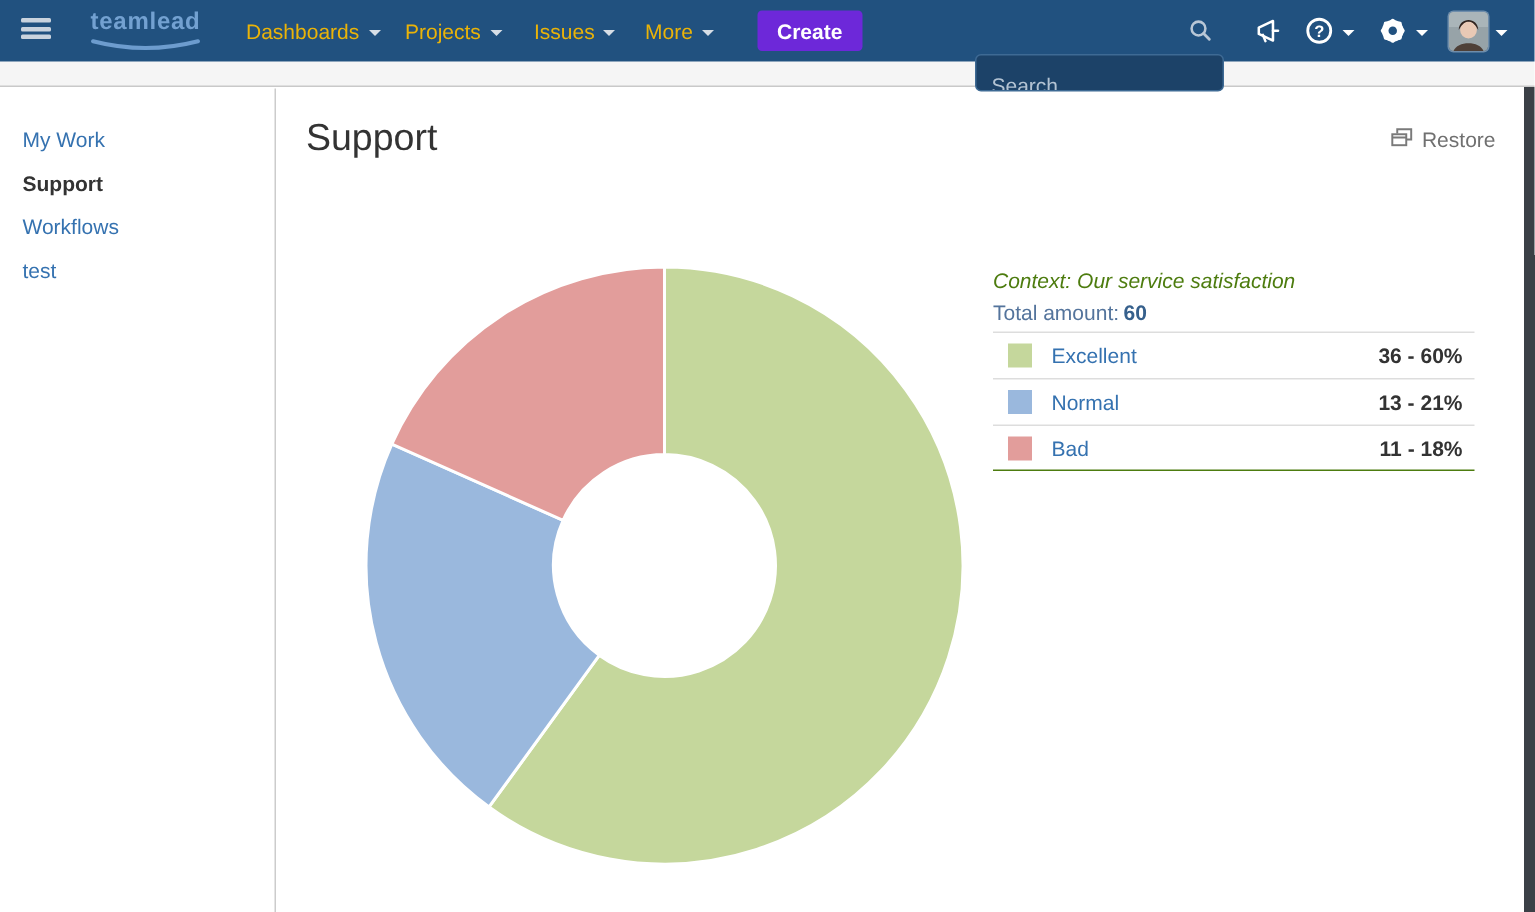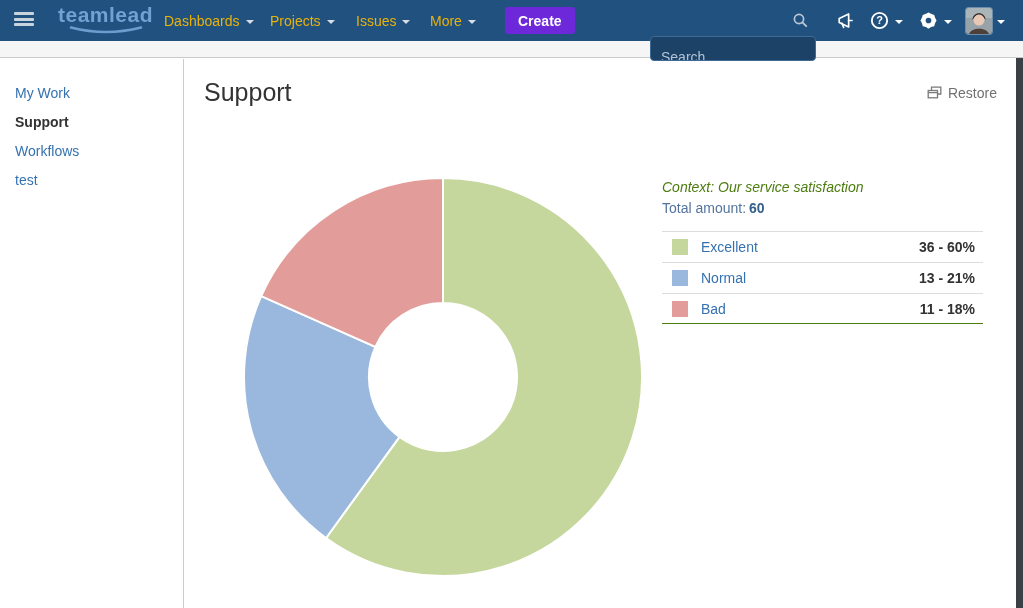--- a/index.html
+++ b/index.html
@@ -6,21 +6,21 @@
   html,body { width:1023px; height:608px; overflow:hidden; background:#fff;
               font-family:"Liberation Sans", sans-serif; }
 
   
   .topbar { position:absolute; left:0; top:0; width:1023px; height:41px;
             background:#21517f; z-index:5; }
   .menu-btn { position:absolute; left:14px; top:12px; width:20px; height:16px; cursor:pointer; }
   .menu-btn span { display:block; height:3px; margin-bottom:2.5px; background:#c9d3de; border-radius:1px; }
 
   .logo { position:absolute; left:58px; top:4px; cursor:pointer; text-align:center; }
-  .logo .logo-text { font-size:21px; font-weight:bold; color:#73a1d1; letter-spacing:0.5px; line-height:22px; }
+  .logo .logo-text { font-size:16px; font-weight:bold; color:#73a1d1; letter-spacing:0.5px; line-height:22px; }
   .logo svg { display:block; margin:0 auto; }
 
   .nav-item { position:absolute; top:0; height:41px; display:flex; align-items:center; gap:6px;
               color:#eab308; font-size:14px; cursor:pointer; }
   .caret { width:0; height:0; border-left:4px solid transparent; border-right:4px solid transparent;
            border-top:4px solid #fff; margin-top:2px; }
   .caret.gray { border-top-color:#d7dee6; }
 
   .create-btn { position:absolute; left:505px; top:7px; height:27px; padding:0 13px;
                 background:#6d28d9; border:none; border-radius:3px; color:#fff;
@@ -44,31 +44,31 @@
   
   .sidebar { position:absolute; left:0; top:59px; width:184px; height:549px;
              border-right:1px solid #ccc; background:#fff; padding:27px 0 0 15px; }
   .sidebar a { display:block; font-size:14px; line-height:14px; margin-bottom:15px;
                color:#3572b0; text-decoration:none; cursor:pointer; }
   .sidebar a.active { color:#333; font-weight:bold; cursor:default; }
 
   
   .page-title { position:absolute; left:204px; top:78px; font-size:25px; font-weight:400;
                 color:#333; line-height:28px; }
-  .restore-btn { position:absolute; right:26px; top:85px; display:flex; align-items:center;
+  .restore-btn { position:absolute; right:26px; top:85px; display:flex; align-items:flex-start;
                  gap:6px; color:#707070; font-size:14px; cursor:pointer; }
 
   .donut-wrap { position:absolute; left:238px; top:172px; width:410px; height:410px; }
   .donut-wrap svg path { cursor:pointer; }
 
   .legend { position:absolute; left:662px; top:179px; width:321px; }
   .context-line { font-size:14px; color:#4d7c0f; line-height:17px;font-style:italic; }
   .total-line { font-size:14px; color:#54749c; line-height:17px; margin-top:4px; }
   .total-line b { color:#36608c; margin-left:3px; }
-  .legend-table { margin-top:14px; }
+  .legend-table { margin-top:4px; }
   .legend-row { display:flex; align-items:center; height:31px; border-top:1px solid #ddd; }
   .legend-row:last-child { border-bottom:1px solid #4d7c0f; }
   .legend-swatch { width:16px; height:16px; margin:0 13px 0 10px; flex:none; }
   .legend-label { font-size:14px; color:#3572b0; text-decoration:none; cursor:pointer; }
   .legend-value { margin-left:auto; padding-right:8px; font-size:14px; color:#333;font-weight:bold; }
 
   
   .scrollbar-strip { position:absolute; right:0; top:58px; width:7px; height:550px;
                      background:#3b4046; cursor:pointer; }
 </style>

